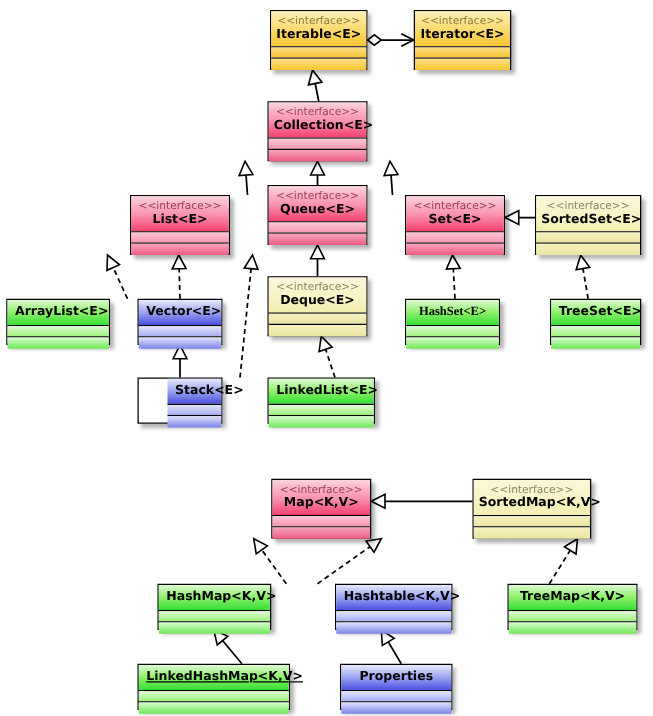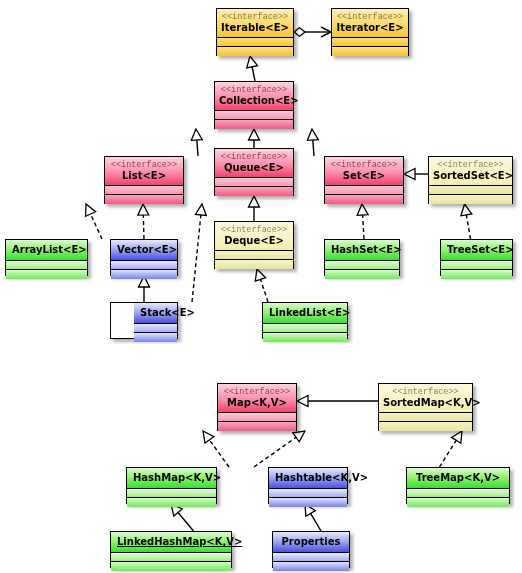--- a/index.html
+++ b/index.html
@@ -5,21 +5,21 @@
   html,body{margin:0;padding:0;background:#ffffff;}
   body{width:522px;height:573px;position:relative;overflow:hidden;
        font-family:"DejaVu Sans","Liberation Sans",sans-serif;}
   #canvas{position:absolute;left:0;top:0;width:522px;height:573px;}
   #edges{position:absolute;left:0;top:0;width:522px;height:573px;pointer-events:none;}
 
   .node{position:absolute;box-sizing:border-box;border:1.4px solid #000;
         box-shadow:3px 3px 3px rgba(0,0,0,.30);}
   .node .hdr{box-sizing:border-box;width:100%;text-align:center;
              padding:3px 4px 3px 4px;border-bottom:1.4px solid #000;}
-  .node .stereo{font-size:8.5px;line-height:10px;color:#7a6d6d;white-space:nowrap;font-family:Liberation Mono, monospace;}
+  .node .stereo{font-size:8.5px;line-height:10px;color:#7a6d6d;white-space:nowrap;}
   .node .nm{font-size:10px;font-weight:bold;line-height:12px;color:#000;white-space:nowrap;}
   .node .attrs{box-sizing:border-box;width:100%;height:9px;border-bottom:1.4px solid #000;}
   .node .ops{box-sizing:border-box;width:100%;height:9px;}
 
   
   .gold  .hdr{background:linear-gradient(to bottom,#fdf0b8 0%,#fbd96b 55%,#f7c633 100%);}
   .gold  .attrs,.gold .ops{background:linear-gradient(to bottom,#fcdf8a,#f6c52e);}
   .gold  .stereo{color:#8a7a3a;}
 
   .cream .hdr{background:linear-gradient(to bottom,#fbf8da 0%,#f7f3c4 60%,#f2eeb0 100%);}
@@ -199,42 +199,42 @@
       <div class="attrs"></div>
       <div class="ops"></div>
     </div>
     <div class="node blue cls" style="left: 110px; top: 239px; width: 68px; height: 37px;">
       <div class="hdr">
         <div class="nm">Vector&lt;E&gt;</div>
       </div>
       <div class="attrs"></div>
       <div class="ops"></div>
     </div>
-    <div class="node green cls" style="left: 324px; top: 239px; width: 76px; height: 37px;">
+    <div class="node green cls" style="left: 324px; top: 239px; width: 76px; height: 37px; font-family: Liberation Serif, serif;">
       <div class="hdr">
         <div class="nm">HashSet&lt;E&gt;</div>
       </div>
       <div class="attrs"></div>
       <div class="ops"></div>
     </div>
     <div class="node green cls" style="left: 440px; top: 239px; width: 73px; height: 37px;">
       <div class="hdr">
         <div class="nm">TreeSet&lt;E&gt;</div>
       </div>
       <div class="attrs"></div>
       <div class="ops"></div>
     </div>
     <div class="node blue cls" style="left: 110px; top: 302px; width: 68px; height: 37px; padding-left: 23px;">
       <div class="hdr">
         <div class="nm">Stack&lt;E&gt;</div>
       </div>
       <div class="attrs"></div>
       <div class="ops"></div>
     </div>
-    <div class="node green cls" style="left: 214px; top: 302px; width: 86px; height: 37px; margin-left: 48px;">
+    <div class="node green cls" style="left: 214px; top: 302px; width: 86px; height: 37px;">
       <div class="hdr">
         <div class="nm">LinkedList&lt;E&gt;</div>
       </div>
       <div class="attrs"></div>
       <div class="ops"></div>
     </div>
     <div class="node pink" style="left: 217px; top: 383px; width: 80px; height: 48px;">
       <div class="hdr">
         <div class="stereo">&lt;&lt;interface&gt;&gt;</div>
         <div class="nm">Map&lt;K,V&gt;</div>
@@ -250,41 +250,41 @@
       <div class="attrs"></div>
       <div class="ops"></div>
     </div>
     <div class="node green cls" style="left: 126px; top: 467px; width: 91px; height: 37px;">
       <div class="hdr">
         <div class="nm">HashMap&lt;K,V&gt;</div>
       </div>
       <div class="attrs"></div>
       <div class="ops"></div>
     </div>
-    <div class="node blue cls" style="left: 268px; top: 467px; width: 80px; height: 37px;">
+    <div class="node blue cls" style="left: 268px; top: 467px; width: 94px; height: 37px;">
       <div class="hdr">
         <div class="nm">Hashtable&lt;K,V&gt;</div>
       </div>
       <div class="attrs"></div>
       <div class="ops"></div>
     </div>
     <div class="node green cls" style="left: 406px; top: 467px; width: 104px; height: 37px;">
       <div class="hdr">
         <div class="nm">TreeMap&lt;K,V&gt;</div>
       </div>
       <div class="attrs"></div>
       <div class="ops"></div>
     </div>
     <div class="node green cls" style="left: 110px; top: 531px; width: 122px; height: 37px; text-decoration: underline;">
       <div class="hdr">
         <div class="nm">LinkedHashMap&lt;K,V&gt;</div>
       </div>
       <div class="attrs"></div>
       <div class="ops"></div>
     </div>
-    <div class="node blue cls" style="left: 272px; top: 531px; width: 78px; height: 37px;">
+    <div class="node blue cls" style="left: 272px; top: 531px; width: 90px; height: 37px;">
       <div class="hdr">
         <div class="nm">Properties</div>
       </div>
       <div class="attrs"></div>
       <div class="ops"></div>
     </div>
   </div>
 
 </body></html>

